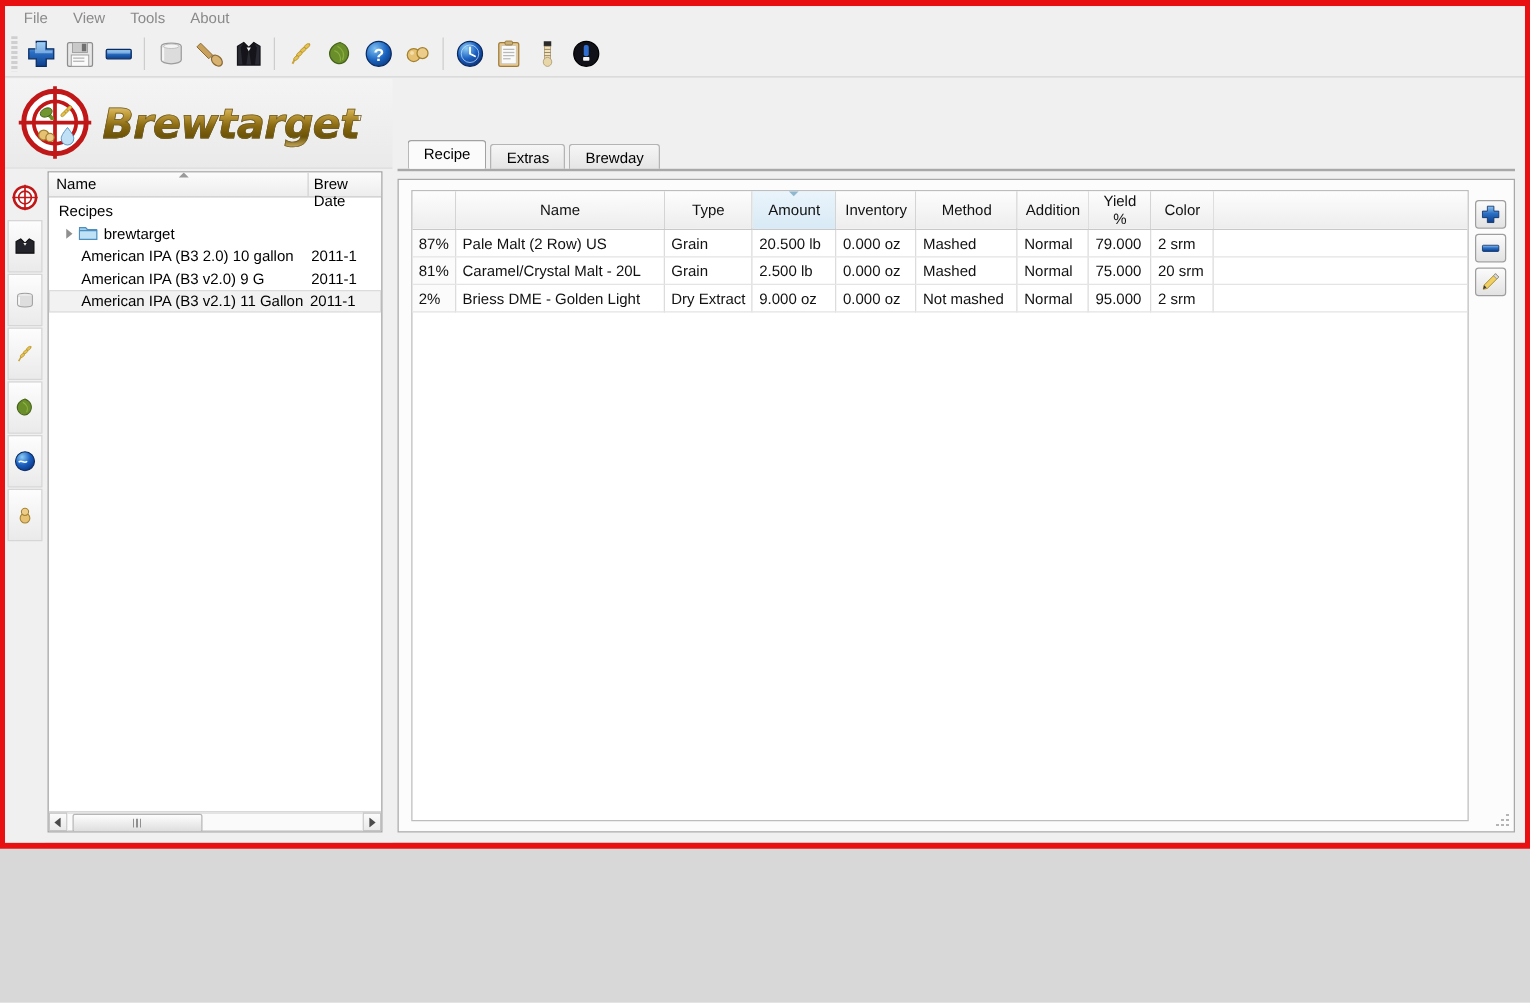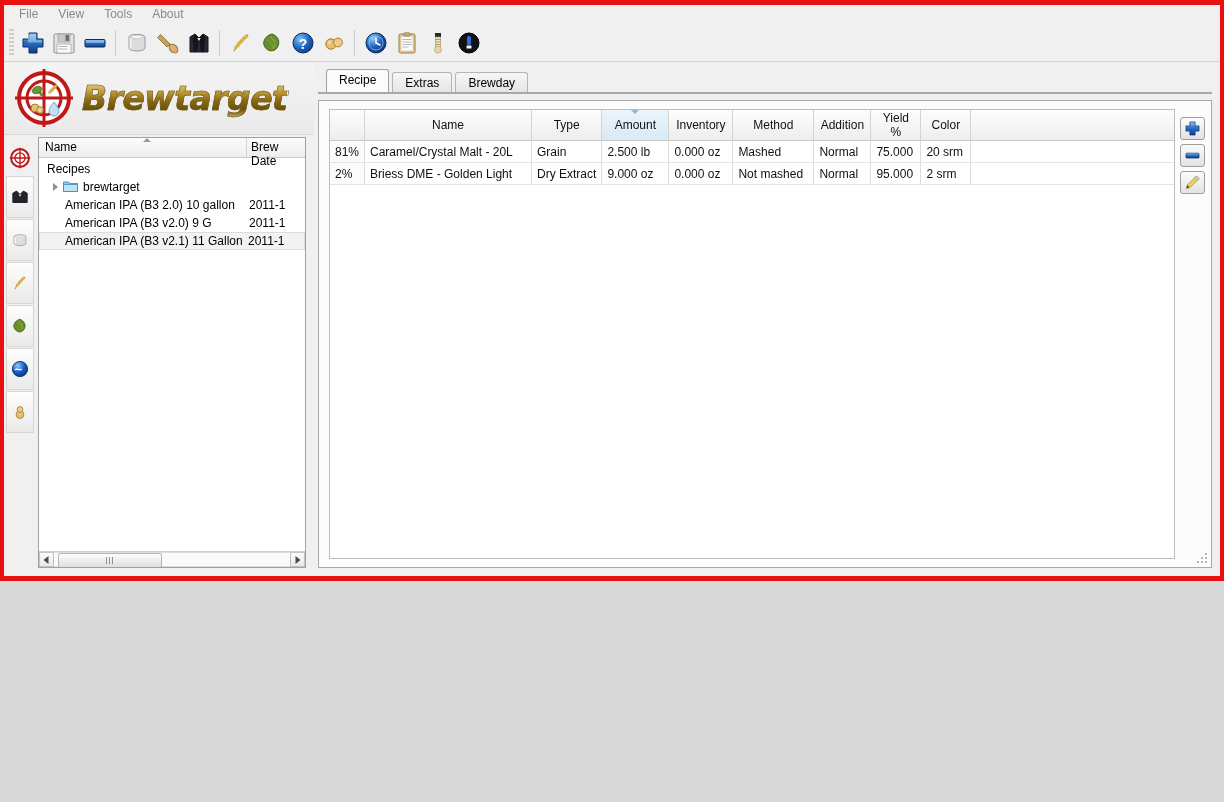--- a/index.html
+++ b/index.html
@@ -6,21 +6,21 @@
   html, body { margin:0; padding:0; }
   body {
     width:1224px; height:802px;
     font-family:"Liberation Sans", sans-serif;
     font-size:12px;
     background:#d8d8d8;
     overflow:hidden;
   }
   
   #window {
-    position:absolute; left:0; top:0; width:1224px; height:581px;
+    position:absolute; left:0; top:0; width:1224px; height:679px;
     background:#f0f0f0;
     border-top:5px solid #e81010;
     border-bottom:5px solid #e81010;
     border-left:4px solid #e81010;
     border-right:4px solid #e81010;
   }
   #inner {
     position:absolute; left:0; top:0; right:0; bottom:0;
     background:#f0f0f0;
     overflow:hidden;
@@ -146,21 +146,21 @@
   .sb-thumb {
     position:absolute; left:4px; top:0; width:104px; height:15px;
     background:linear-gradient(to bottom,#fdfdfd,#dedede);
     border:1px solid #b6b6b6; border-radius:2px;
     display:flex;align-items:center;justify-content:center;
   }
   .grip { width:9px;height:7px;background:repeating-linear-gradient(to right,#8f8f8f 0 1px,transparent 1px 3px); }
   
   #rightpanel {
     flex:1; display:flex; flex-direction:column;
-    padding:8px 8px 8px 4px; gap:6px;
+    padding:8px 8px 8px 4px; gap:6px;margin-top:43px;
   }
   .tabwrap { display:flex; flex-direction:column; }
   .tabbar { display:flex; height:21px; align-items:flex-end; padding-left:8px; gap:3px; }
   .tab {
     padding:3px 12px 3px 12px; font-size:12px;
     background:linear-gradient(to bottom,#f6f6f6,#e4e4e4);
     border:1px solid #b4b4b4; border-bottom:none;
     border-radius:3px 3px 0 0; cursor:default;
     position:relative; top:1px;
   }
@@ -821,20 +821,32 @@
                     </th>
                     <th style="width:64px">Inventory</th>
                     <th style="width:81px">Method</th>
                     <th style="width:57px">Addition</th>
                     <th style="width:50px">Yield %</th>
                     <th style="width:50px">Color</th>
                     <th style="border-right:none"></th>
                   </tr>
                 </thead>
                 <tbody>
+                  <tr>
+                    <td class="pct">87%</td>
+                    <td>Pale Malt (2 Row) US</td>
+                    <td>Grain</td>
+                    <td>20.500 lb</td>
+                    <td>0.000 oz</td>
+                    <td>Mashed</td>
+                    <td class="gray">Normal</td>
+                    <td>79.000</td>
+                    <td>2 srm</td>
+                    <td style="border-right:none"></td>
+                  </tr>
                   <tr>
                     <td class="pct">81%</td>
                     <td>Caramel/Crystal Malt - 20L</td>
                     <td>Grain</td>
                     <td>2.500 lb</td>
                     <td>0.000 oz</td>
                     <td>Mashed</td>
                     <td class="gray">Normal</td>
                     <td>75.000</td>
                     <td>20 srm</td>

